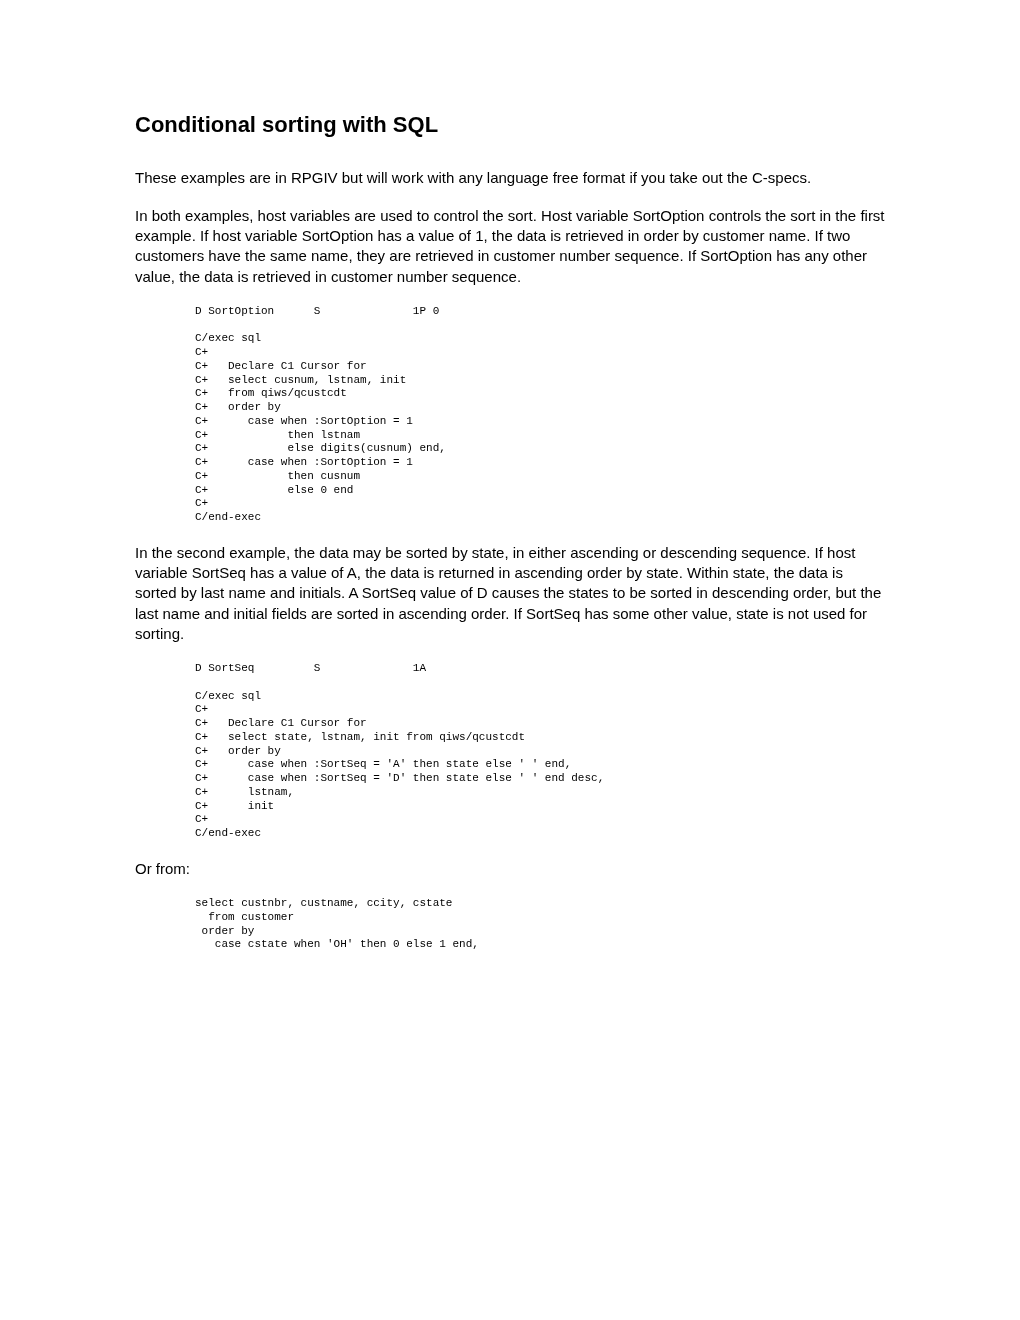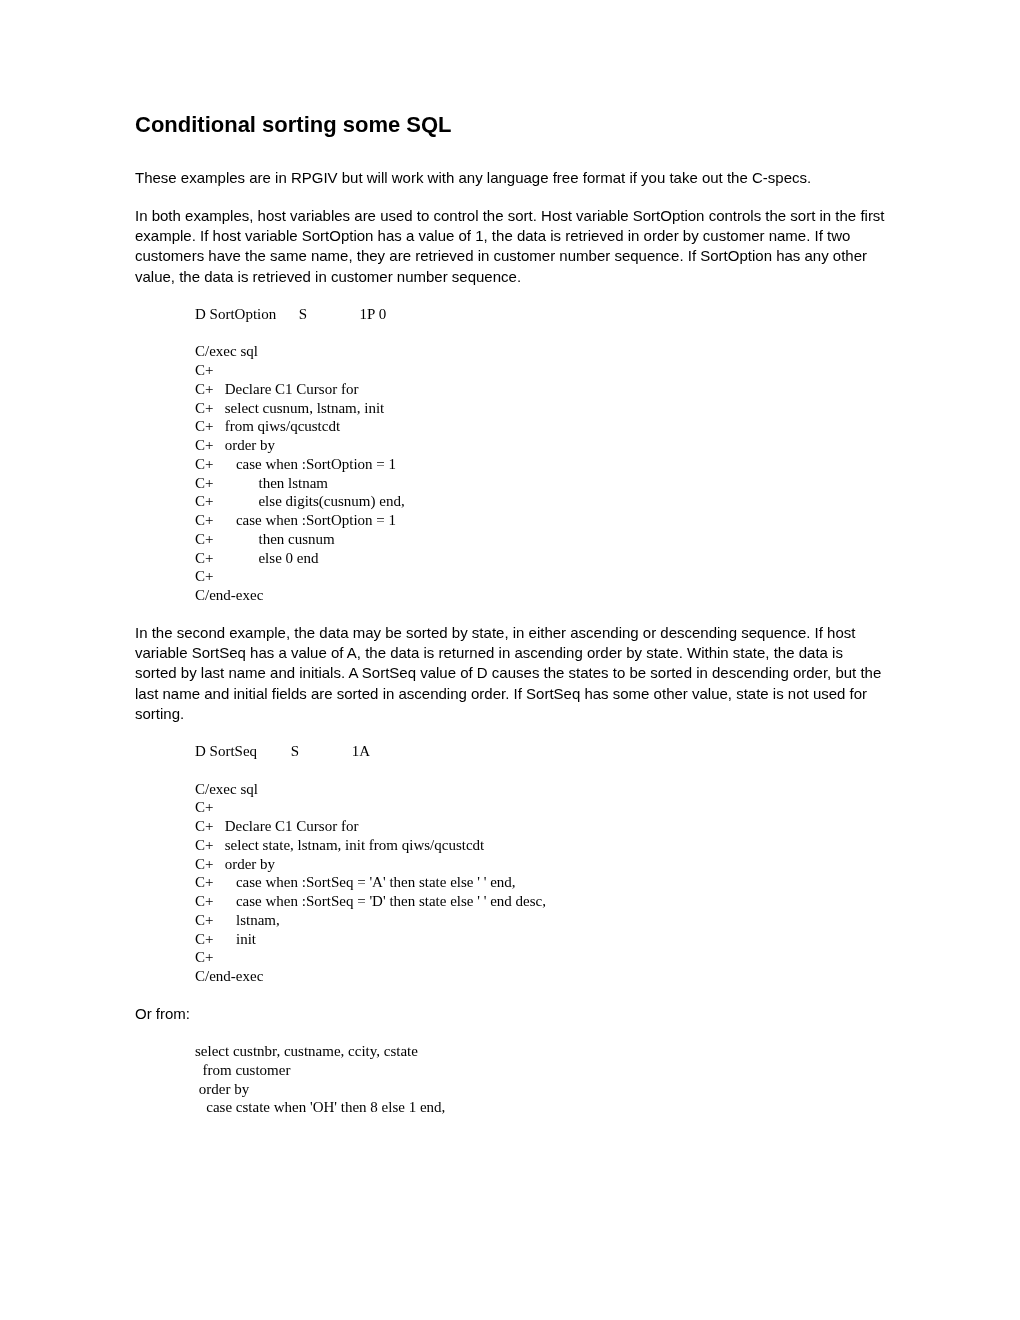--- a/index.html
+++ b/index.html
@@ -15,31 +15,31 @@
     }
     h1 {
       font-size: 22px;
       font-weight: bold;
       margin: 0 0 28px 0;
     }
     p {
       margin: 8px 0 18px 0;
     }
     pre {
-      font-family: Liberation Serif, serif;
-      font-size: 15px;
+      font-family: Liberation Mono, monospace;
+      font-size: 11px;
       line-height: 1.25;
       margin: 0 0 18px 60px;
       white-space: pre;
     }
   </style>
 </head>
 <body>
 
-<h1>Conditional sorting some SQL</h1>
+<h1>Conditional sorting with SQL</h1>
 
 <p>These examples are in RPGIV  but will work with any language free format if you take out the C-specs.</p>
 
 <p>In both examples, host variables are used to control the sort.  Host variable SortOption controls the sort in the first example.  If host variable SortOption has a value of 1, the data is retrieved in order by customer name.  If two customers have the same name, they are retrieved in customer number sequence.  If SortOption has any other value, the data is retrieved in customer number sequence.</p>
 
 <pre>D SortOption      S              1P 0
 
 C/exec sql
 C+
 C+   Declare C1 Cursor for
@@ -69,13 +69,13 @@
 C+      lstnam,
 C+      init
 C+
 C/end-exec</pre>
 
 <p>Or from:</p>
 
 <pre>select custnbr, custname, ccity, cstate
   from customer
  order by
-   case cstate when 'OH' then 8 else 1 end,</pre>
+   case cstate when 'OH' then 0 else 1 end,</pre>
 
 </body></html>

